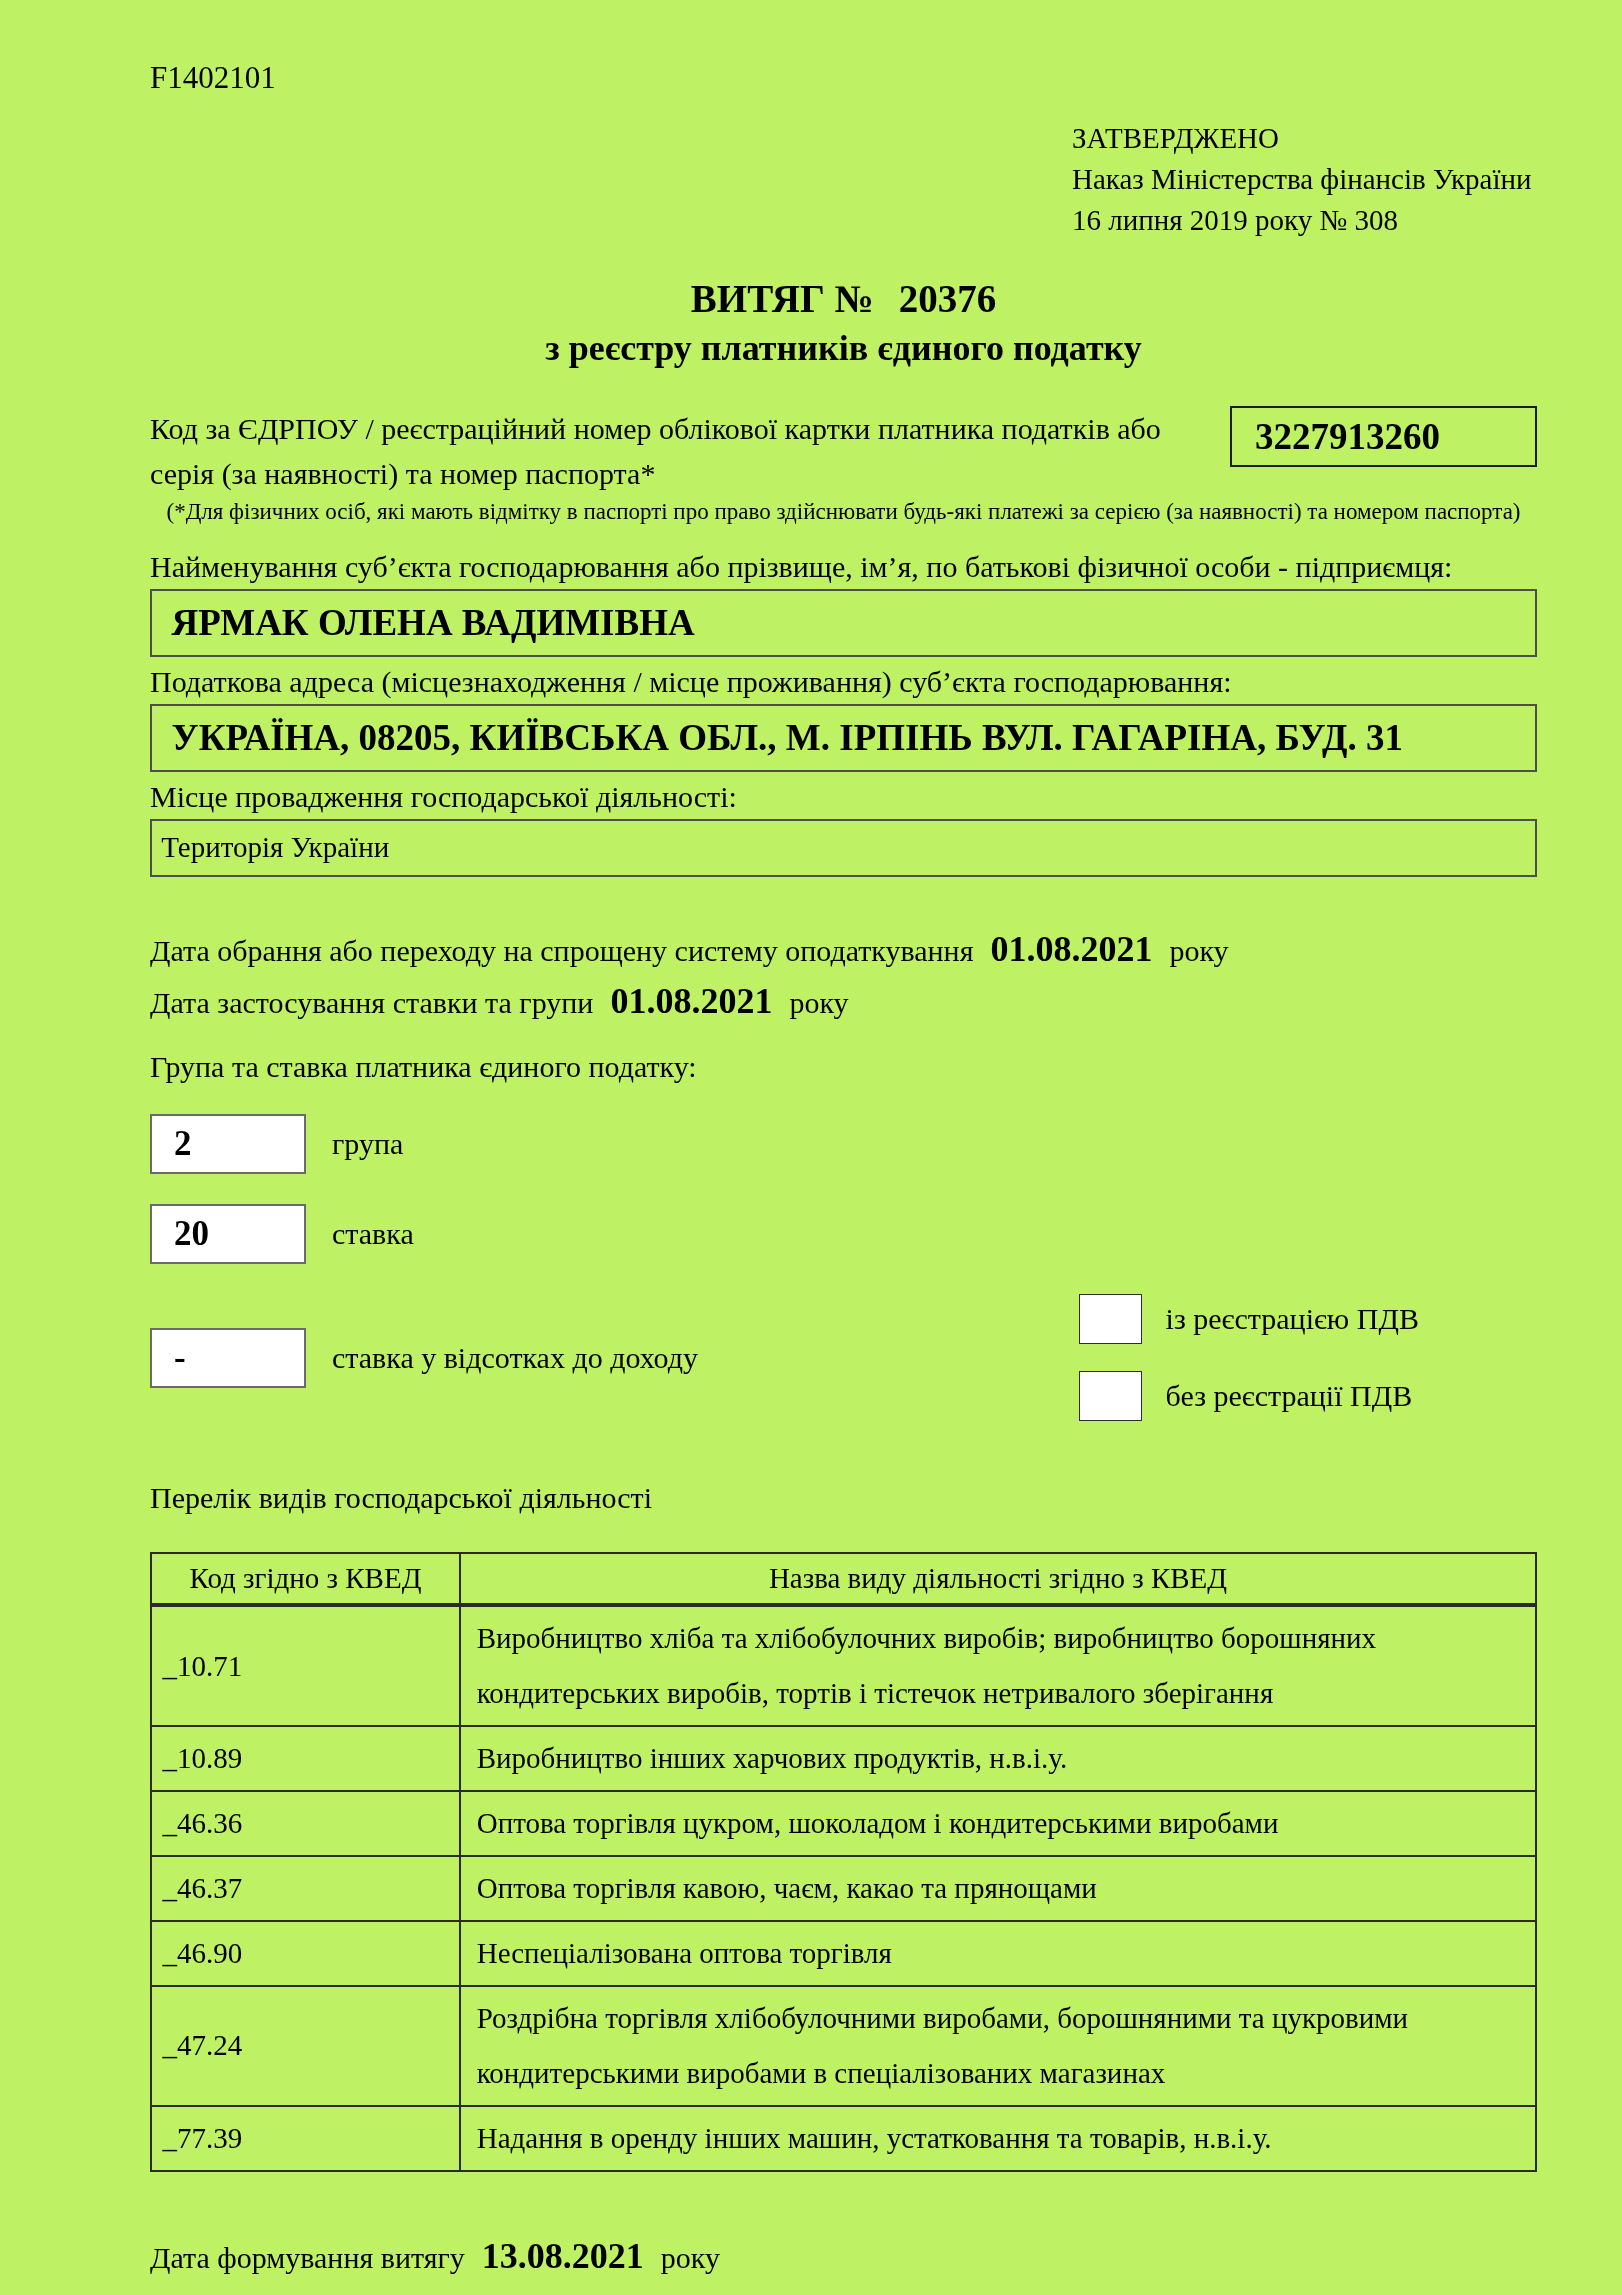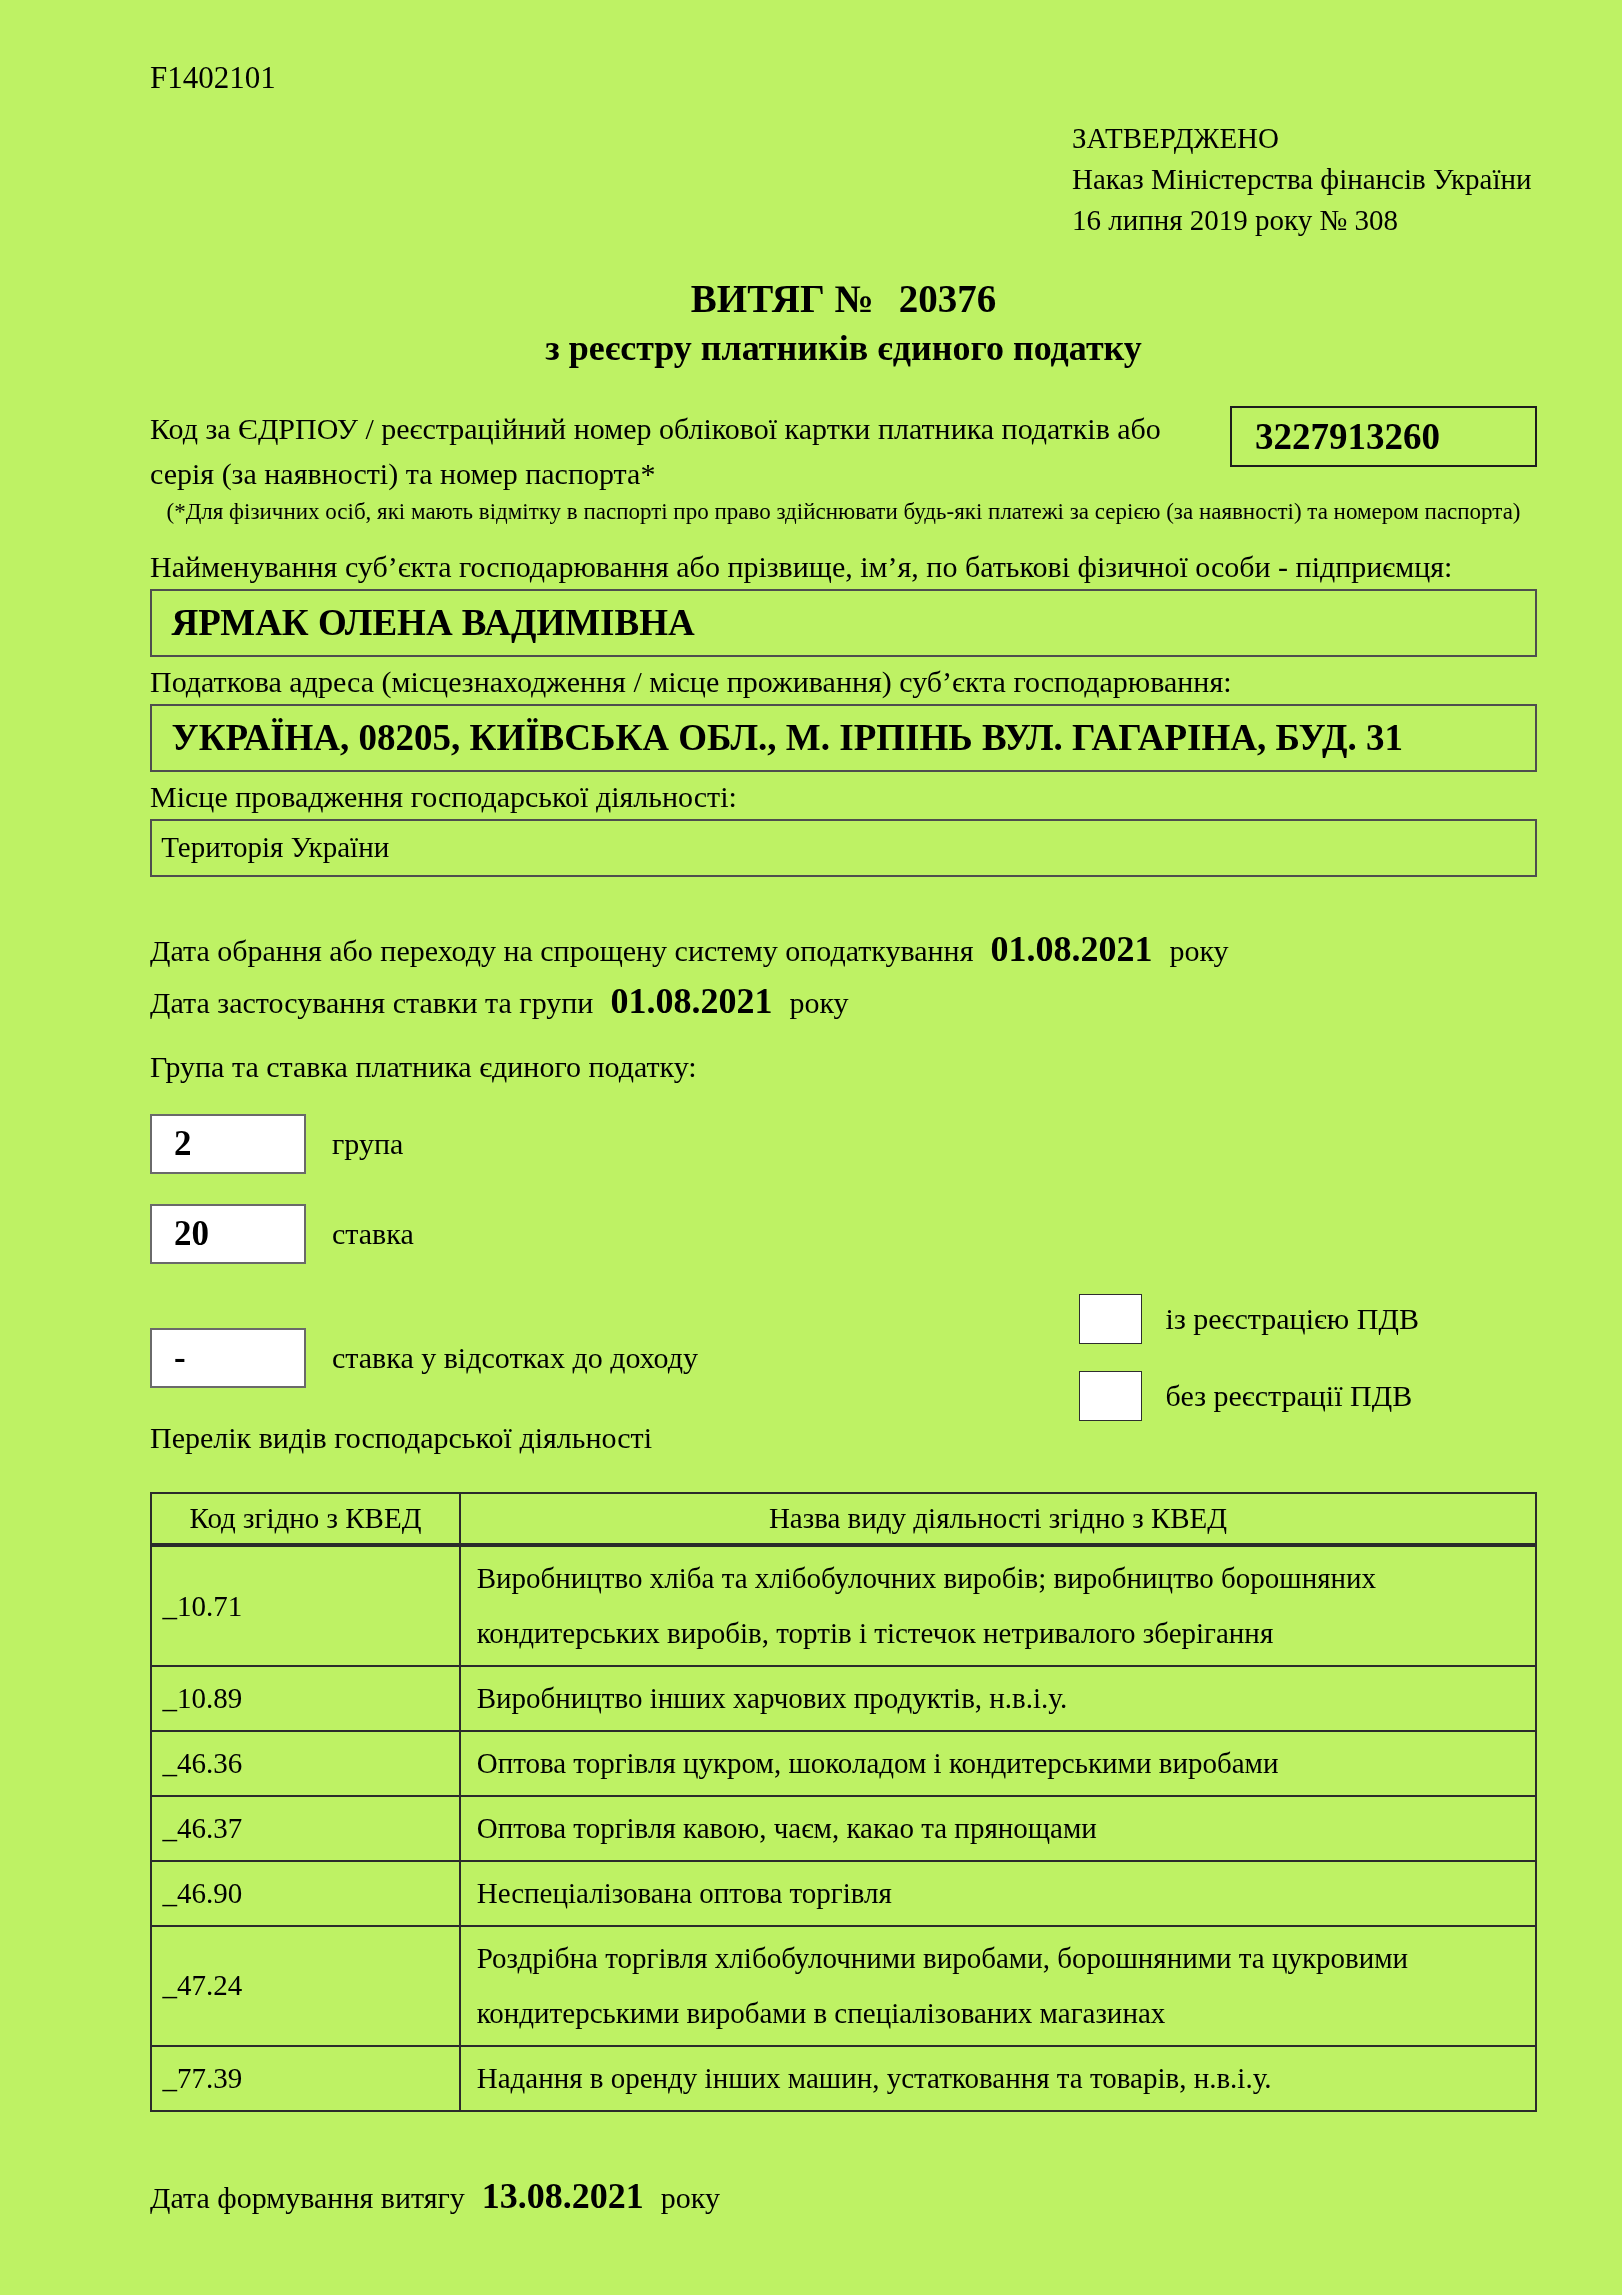--- a/index.html
+++ b/index.html
@@ -51,21 +51,21 @@
   }
   .gbox-label { margin-left:26px; font-size:30px; }
 
   .rate-vat-row { margin-top:30px; display:flex; }
   .vat-col { margin-left:auto; width:458px; }
   .vat-item { display:flex; align-items:center; }
   .vat-item + .vat-item { margin-top:27.5px; }
   .vat-checkbox { width:63px; height:50px; border:1.3px solid #2e2e2e; background:#fff; }
   .vat-label { margin-left:23.6px; font-size:30px; }
 
-  .activities-heading { font-size:30px; }
+  .activities-heading { margin-top:60px; font-size:30px; }
 
   table.kved { margin-top:37px; width:1387px; border-collapse:collapse; }
   table.kved th, table.kved td { border:2.6px solid #2b2b2b; }
   table.kved th {
     font-size:29px; font-weight:normal; text-align:center;
     padding:7.9px 6.5px; border-bottom-width:4.6px;
   }
   table.kved th + th, table.kved td + td { border-left-width:1.3px; }
   table.kved td { font-size:29px; line-height:1.9; vertical-align:middle; }
   td.col-code { width:309px; padding:3.9px 6.5px 3.9px 10.5px; }

